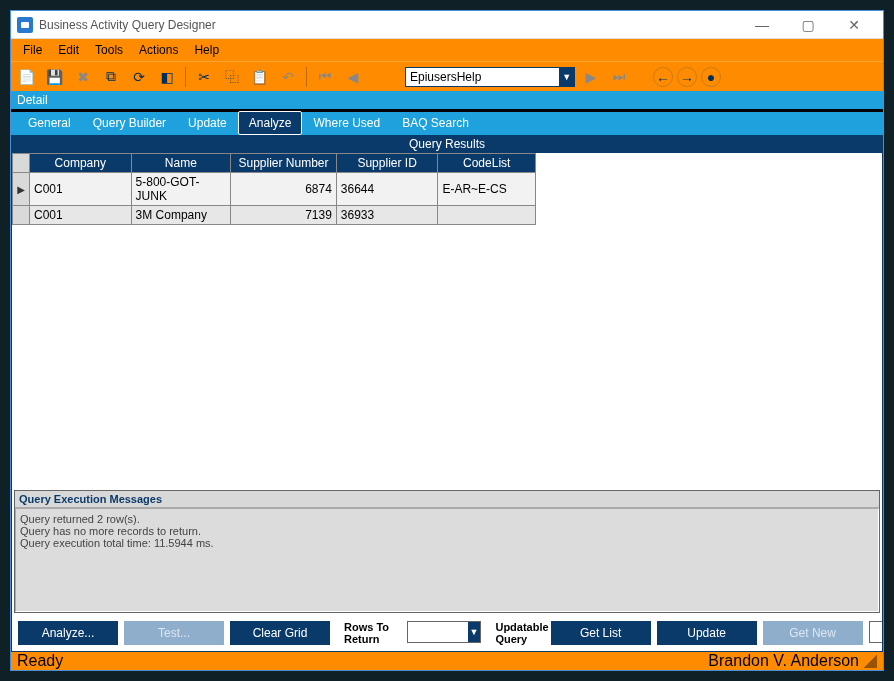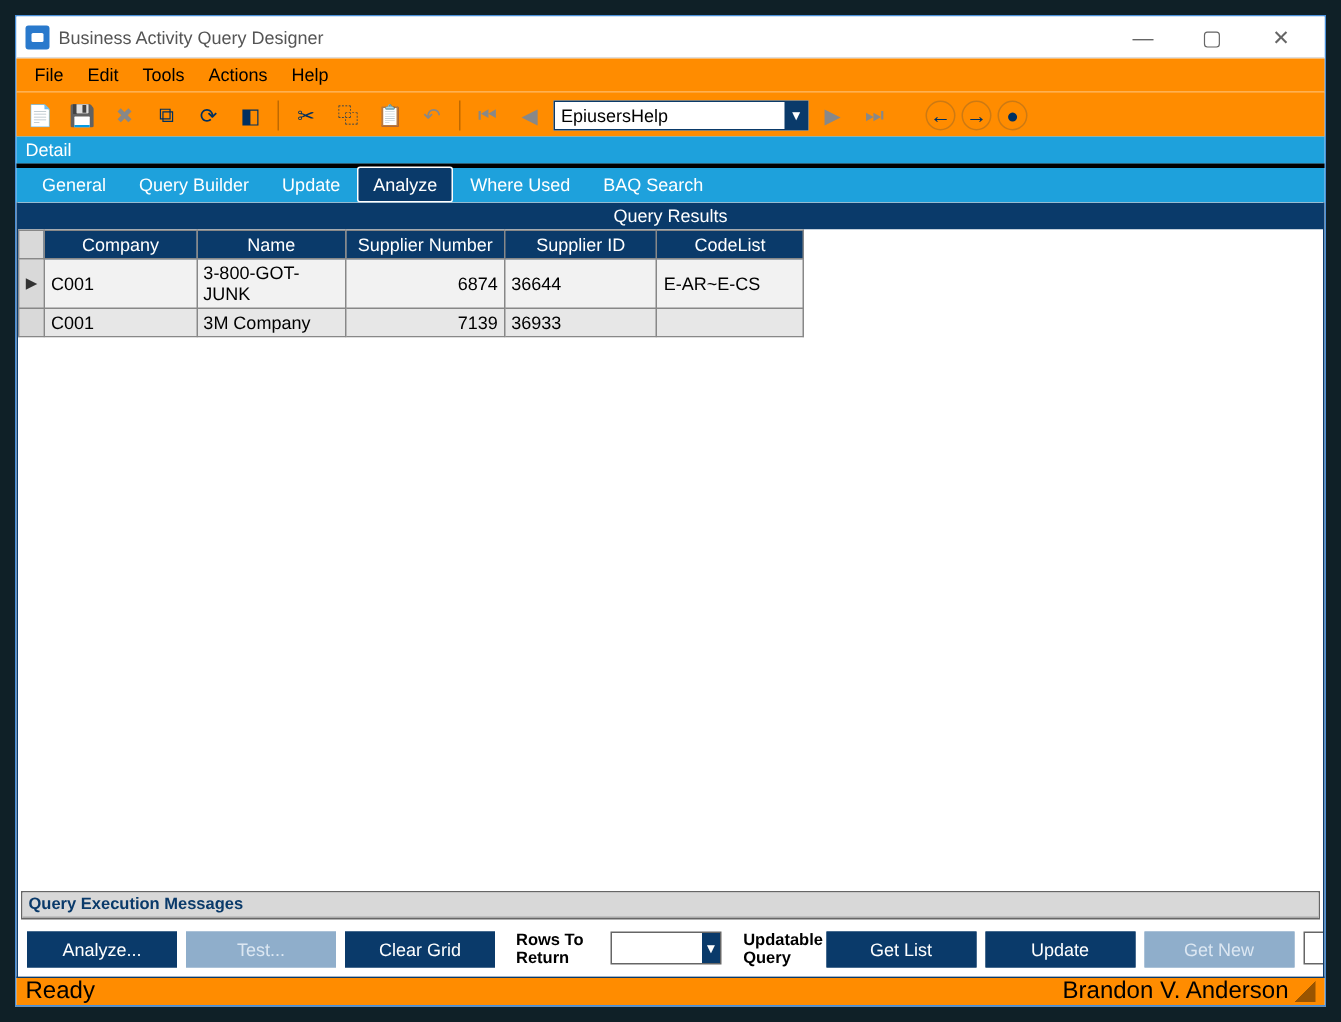--- a/index.html
+++ b/index.html
@@ -18,21 +18,21 @@
 
   
   .menubar { background: #ff8c00; height: 22px; display:flex; align-items:center; padding: 0 4px; font-size: 12px; color:#000; }
   .menu-item { padding: 2px 8px; cursor:default; }
 
   
   .toolbar { background:#ff8c00; height: 30px; display:flex; align-items:center; padding: 0 4px; gap:4px; border-top:1px solid rgba(255,255,255,0.2); }
   .tb-btn { width:24px; height:24px; display:flex; align-items:center; justify-content:center; color:#003060; font-size:14px; cursor:default; }
   .tb-btn.disabled { color:#888; }
   .tb-sep { width:1px; height:20px; background:rgba(0,0,0,0.25); margin:0 2px; }
-  .tb-combo { width:170px; height:20px; background:#fff; border:1px solid #0a3a6a; font-size:12px; display:flex; align-items:flex-end; }
+  .tb-combo { width:170px; height:20px; background:#fff; border:1px solid #0a3a6a; font-size:12px; display:flex; align-items:flex-end;margin-left:36px; }
   .tb-combo input { border:none; width:100%; height:100%; padding:0 4px; font-size:12px; outline:none; }
   .tb-combo .drop { width:16px; height:18px; background:#0a3a6a; color:#fff; display:flex; align-items:center; justify-content:center; font-size:9px; }
 
   
   .detail-strip { background:#1ea1dc; color:#fff; font-size:12px; padding:2px 6px; height:18px; display:flex; align-items:center; }
 
   
   .tab-strip { background:#1ea1dc; display:flex; align-items:flex-end; height:26px; padding:0 6px; gap:0; font-size:12px; border-top:3px solid #000000; }
   .tab { padding: 4px 10px; color:#fff; cursor:default; border:1px solid transparent; }
   .tab.active { background:#0a3a6a; border:1px solid #fff; border-radius:2px; }
@@ -154,41 +154,46 @@
             <th style="width:98px">Name</th>
             <th style="width:104px">Supplier Number</th>
             <th style="width:100px">Supplier ID</th>
             <th style="width:96px">CodeList</th>
           </tr>
         </thead>
         <tbody>
           <tr>
             <td class="rowhead">▶</td>
             <td>C001</td>
-            <td>3-800-GOT-JUNK</td>
+            <td>5-800-GOT-JUNK</td>
             <td class="num">6874</td>
             <td>36644</td>
             <td>E-AR~E-CS</td>
           </tr>
           <tr class="alt">
             <td class="rowhead"></td>
             <td>C001</td>
             <td>3M Company</td>
             <td class="num">7139</td>
             <td>36933</td>
             <td></td>
           </tr>
         </tbody>
       </table>
     </div>
 
     <div class="grid-fill"></div>
 
     <div class="msg-panel">
       <div class="msg-title">Query Execution Messages</div>
+      <div class="msg-body">
+        <div>Query returned 2 row(s).</div>
+        <div>Query has no more records to return.</div>
+        <div>Query execution total time: 11.5944 ms.</div>
+      </div>
     </div>
 
     <div class="bottom-controls">
       <div class="btn-row">
         <div class="btn">Analyze...</div>
         <div class="btn disabled">Test...</div>
         <div class="btn">Clear Grid</div>
       </div>
 
       <div style="width:16px"></div>

